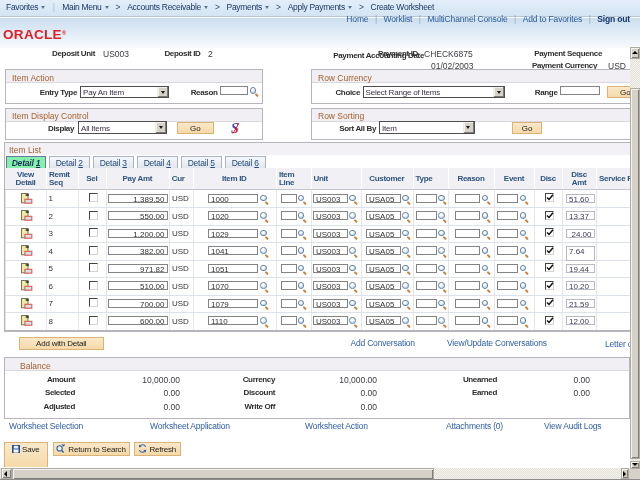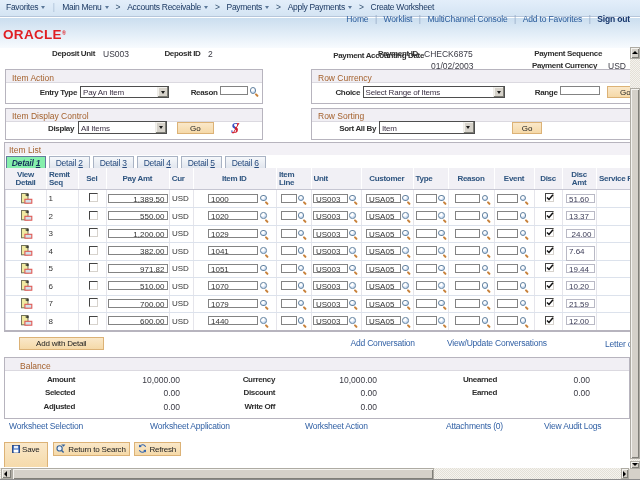--- a/index.html
+++ b/index.html
@@ -480,21 +480,21 @@
       <circle cx="6.6" cy="2" r="1.2" fill="#3d3d35"></circle>
       <rect x="3.9" y="6.3" width="6.9" height="3.9" fill="#d4e2ec" stroke="#df5a55" stroke-width="1.1"></rect>
     </svg>
     <div class="gt" style="left:48.5px;top:269.05px">8</div>
     <span class="cbx" style="left:88.5px;top:268.25px"></span>
     <div class="ti ra" style="left:108px;top:268.75px;width:59.5px;height:9px;">
       <span>600.00</span>
     </div>
     <div class="gt" style="left:172px;top:269.05px">USD</div>
     <div class="ti" style="left:208px;top:268.75px;width:50px;height:9px;">
-      <span>1440</span>
+      <span>1110</span>
     </div>
     <span class="mg" style="left:260px;top:269.75px"></span>
     <div class="ti" style="left:280.5px;top:268.75px;width:16px;height:9px;"></div>
     <span class="mg" style="left:297.5px;top:269.75px"></span>
     <div class="ti" style="left:313px;top:268.75px;width:34.5px;height:9px;">
       <span>US003</span>
     </div>
     <span class="mg" style="left:349px;top:269.75px"></span>
     <div class="ti" style="left:366px;top:268.75px;width:34.5px;height:9px;">
       <span>USA05</span>

